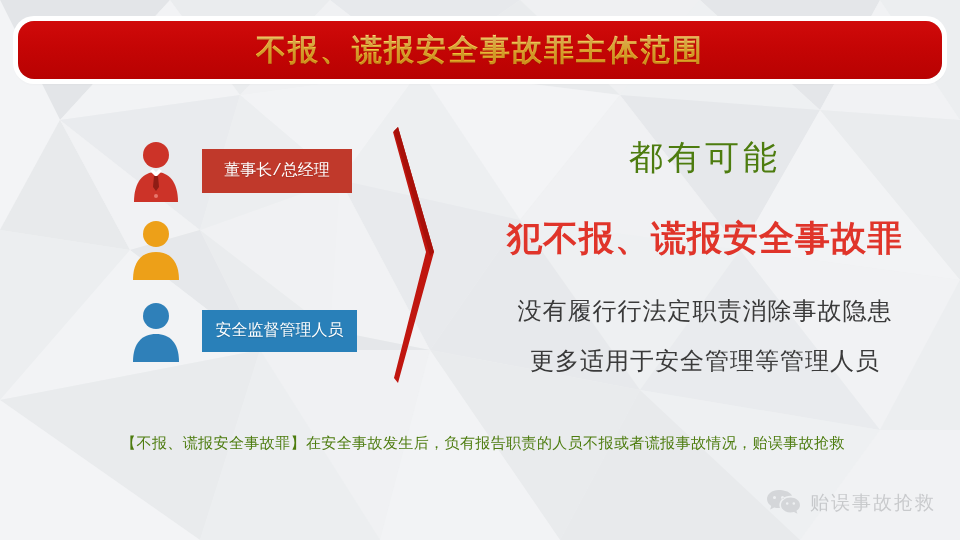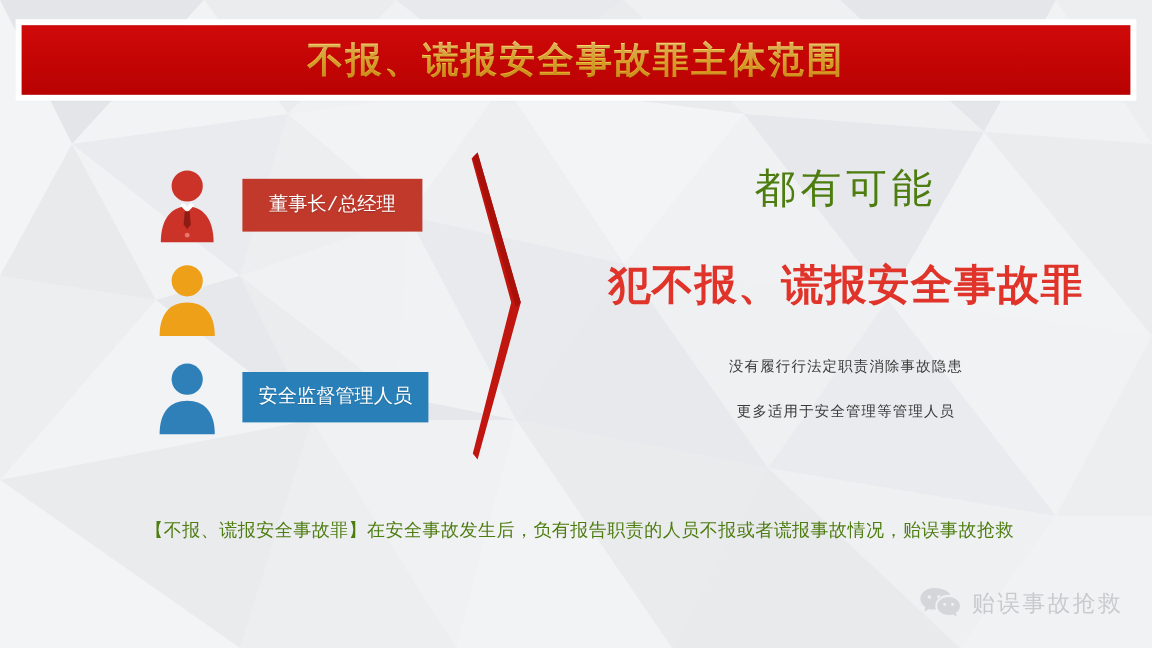--- a/index.html
+++ b/index.html
@@ -28,21 +28,21 @@
     display: block;
   }
 
   
   #title-banner {
     position: absolute;
     left: 18px;
     top: 21px;
     width: 924px;
     height: 58px;
-    border-radius: 0;
+    border-radius: 16px;
     background: linear-gradient(180deg, #d00a0a 0%, #c50505 45%, #b80202 100%);
     box-shadow: 0 0 0 5px #ffffff, 0 2px 5px rgba(0,0,0,0.22);
     display: flex;
     align-items: center;
     justify-content: center;
   }
   #title-text {
     font-size: 30px;
     font-weight: bold;
     letter-spacing: 2px;
@@ -126,21 +126,21 @@
   #headline-crime {
     font-size: 35px;
     font-weight: bold;
     color: #e0342a;
     letter-spacing: 1px;
     line-height: 1;
     margin: 0 0 44px 0;
     white-space: nowrap;
   }
   .sub-line {
-    font-size: 12px;
+    font-size: 24px;
     color: #3a3a3a;
     line-height: 1;
     margin: 0 0 26px 0;
     letter-spacing: 1px;
   }
   .sub-line:last-child { margin-bottom: 0; }
 
   
   #footnote {
     position: absolute;

